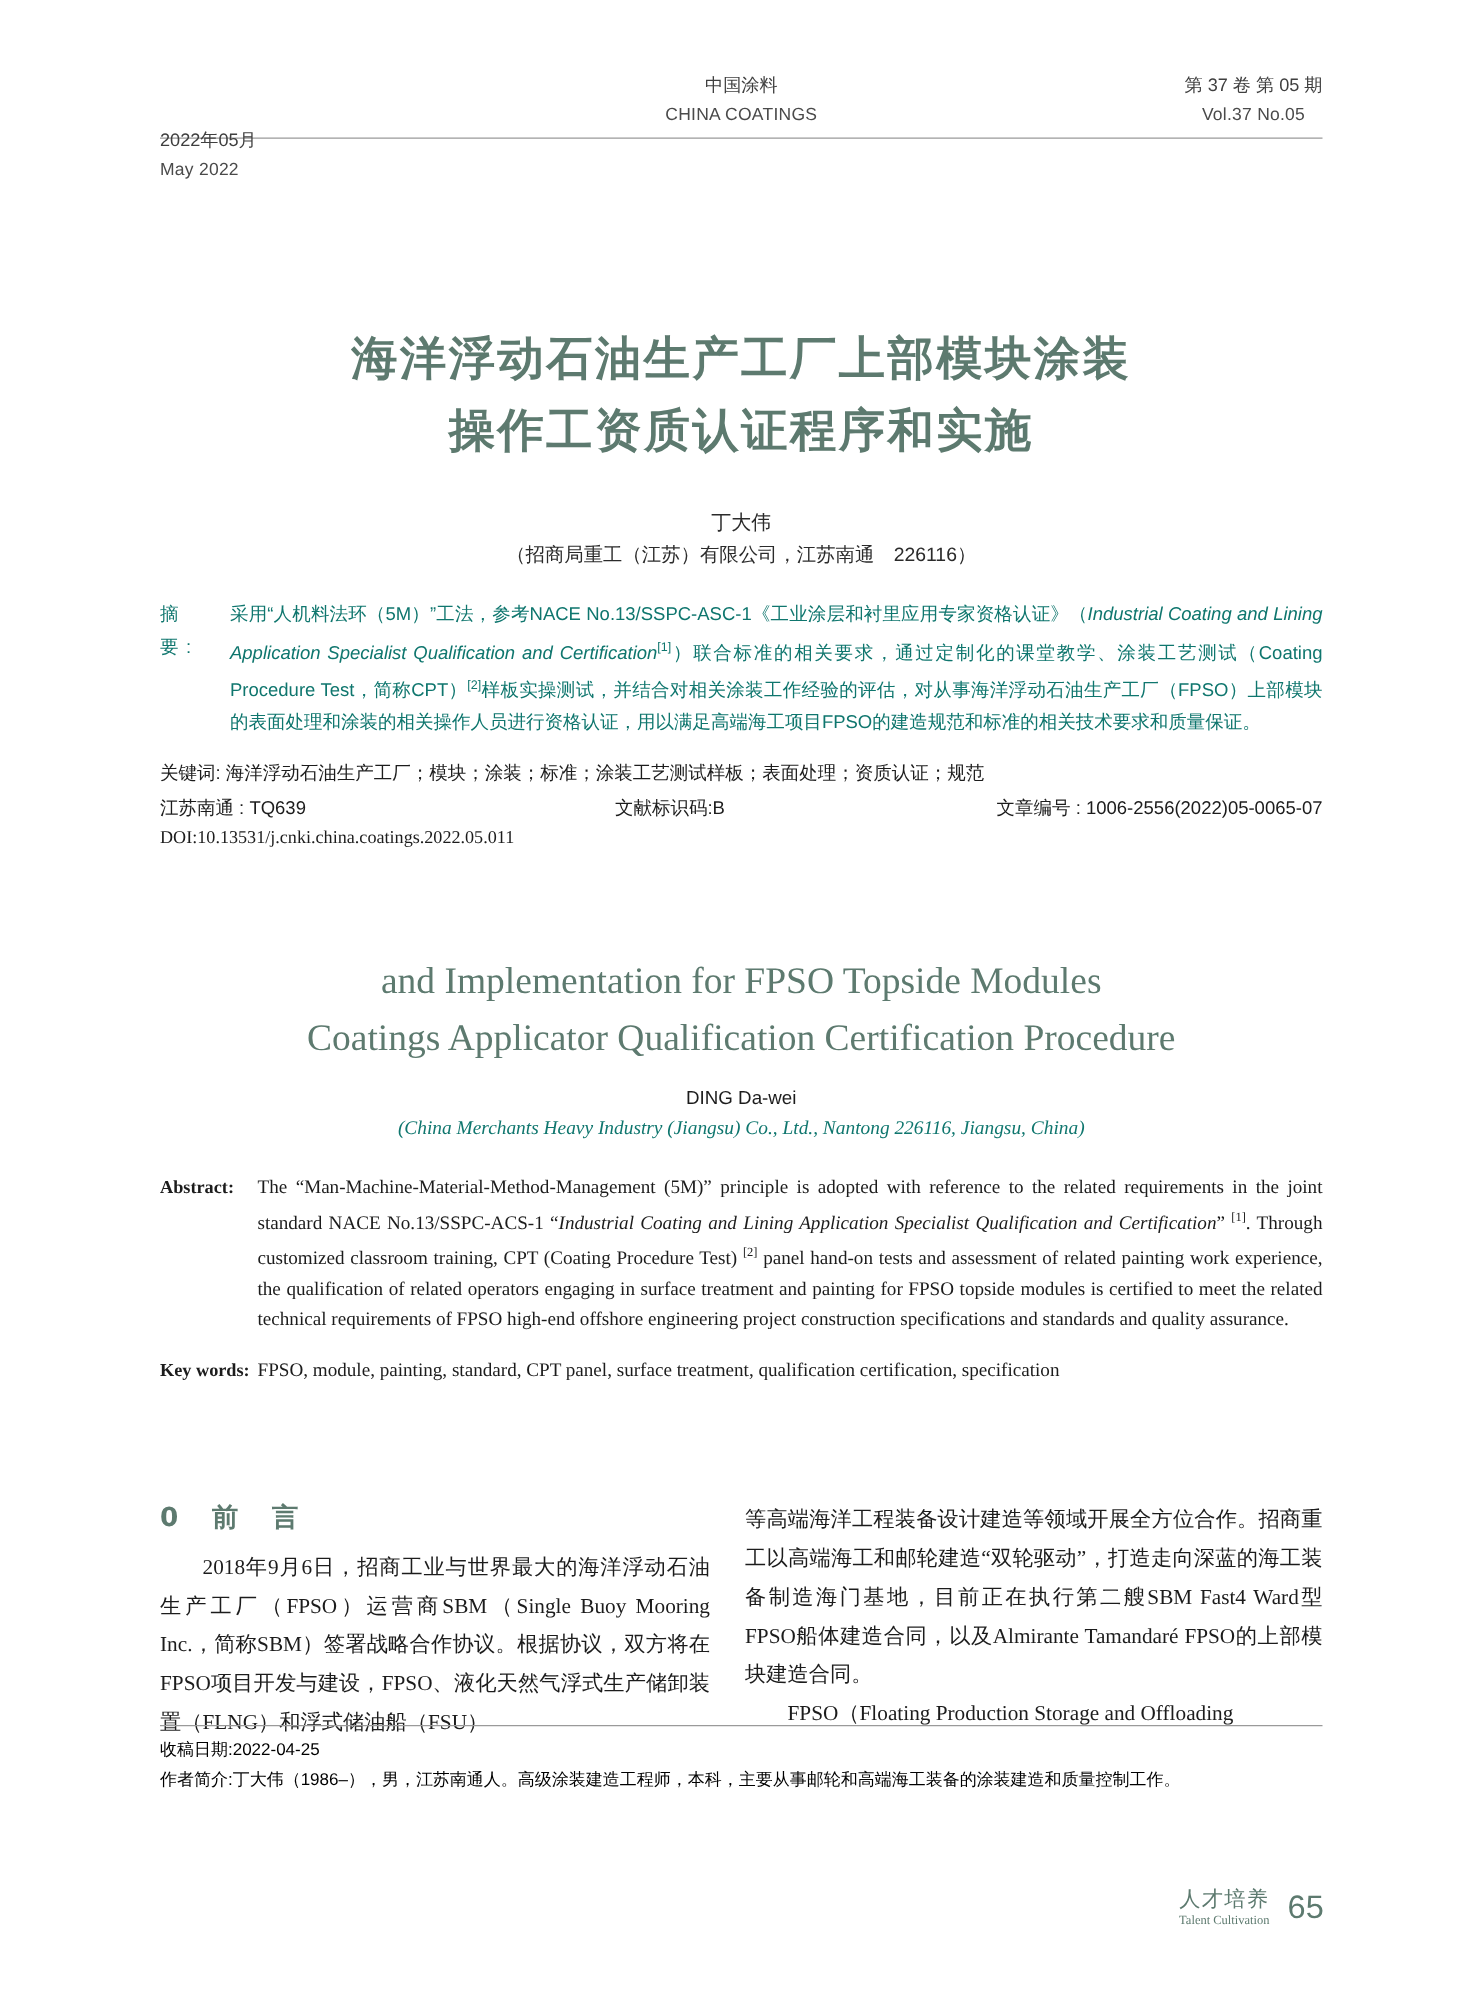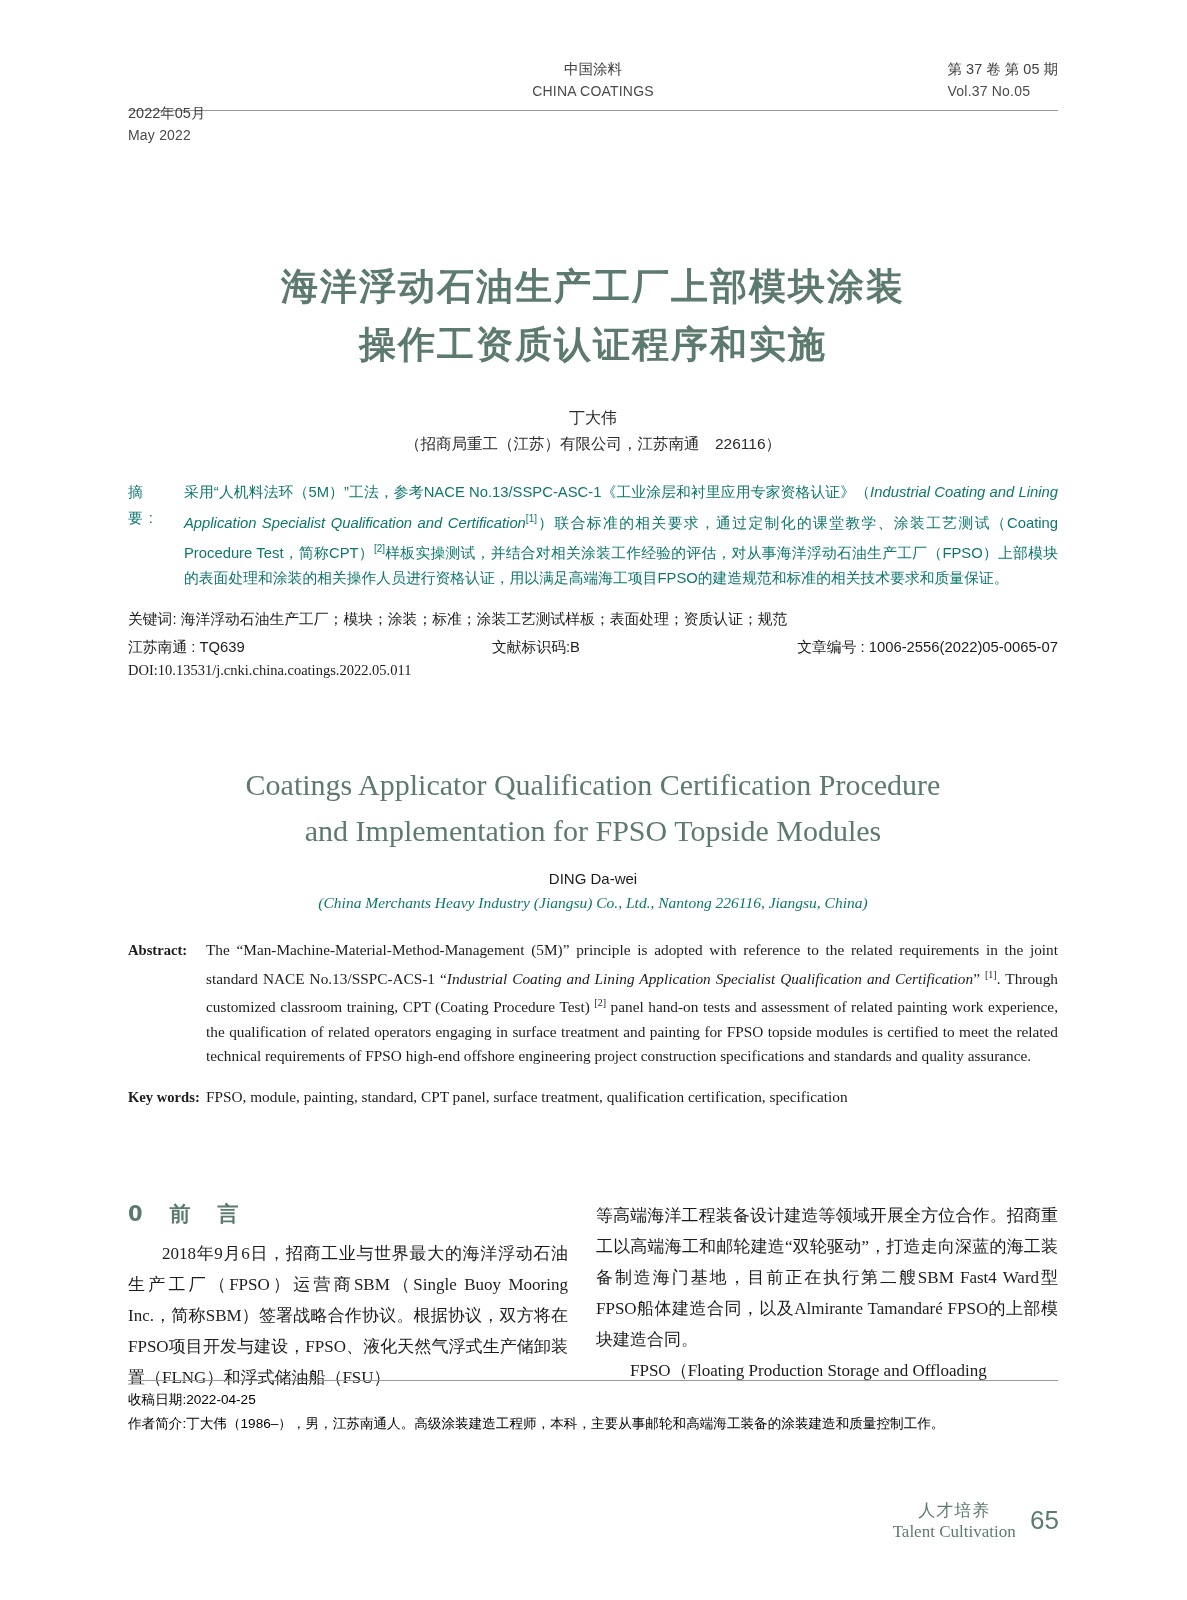--- a/index.html
+++ b/index.html
@@ -34,21 +34,21 @@
   }
   .runhead .col {
     position: absolute;
     top: 0;
     font-size: 14.5px;
     line-height: 22px;
     color: #3f3f3f;
   }
   .runhead .left { left: 0; text-align: left; margin-top: 44px; }
   .runhead .center { left: 0; width: 930px; text-align: center; }
-  .runhead .right { right: 0; text-align: left; }
+  .runhead .right { right: 0; text-align: center; }
   .runhead .l2 { font-size: 14px; color: #4a4a4a; letter-spacing: .2px; }
 
   
   .cn-title {
     position: absolute;
     left: 128px;
     top: 258px;
     width: 930px;
     text-align: center;
     font-family: "DejaVu Sans", sans-serif;
@@ -261,21 +261,21 @@
     font-family: "Liberation Sans", sans-serif;
   }
   .footer .f-cn {
     display: inline-block;
     text-align: center;
     vertical-align: middle;
     color: #5d7a6f;
     margin-right: 10px;
   }
   .footer .f-cn .l1 { font-size: 17px; font-family: "DejaVu Sans", sans-serif; letter-spacing: 1px;}
-  .footer .f-cn .l2 { font-size: 17px; font-family: "Liberation Serif", serif; }
+  .footer .f-cn .l2 { font-size: 10px; font-family: "Liberation Serif", serif; }
   .footer .f-num {
     display: inline-block;
     vertical-align: middle;
     font-size: 26px;
     color: #5d7a6f;
     font-family: "Liberation Sans", sans-serif;
   }
 </style>
 </head>
 <body>
@@ -315,22 +315,22 @@
   </div>
 
   <div class="cn-class">
     <span class="c1">江苏南通 : TQ639</span>
     <span class="c2">文献标识码:B</span>
     <span class="c3">文章编号 : 1006-2556(2022)05-0065-07</span>
   </div>
   <div class="cn-doi">DOI:10.13531/j.cnki.china.coatings.2022.05.011</div>
 
   <div class="en-title">
+    <div>and Implementation for FPSO Topside Modules</div>
     <div>Coatings Applicator Qualification Certification Procedure</div>
-    <div>and Implementation for FPSO Topside Modules</div>
   </div>
   <div class="en-author">DING Da-wei</div>
   <div class="en-affil">(China Merchants Heavy Industry (Jiangsu) Co., Ltd., Nantong 226116, Jiangsu, China)</div>
 
   <div class="en-abs">
     <span class="lbl">Abstract:</span>
     <div class="body"><span>The “Man-Machine-Material-Method-Management (5M)” principle is adopted with reference to the related requirements in the joint standard NACE No.13/SSPC-ACS-1 “</span><i>Industrial Coating and Lining Application Specialist Qualification and Certification</i><span>” </span><span class="sup">[1]</span><span>. Through customized classroom training, CPT (Coating Procedure Test) </span><span class="sup">[2]</span><span> panel hand-on tests and assessment of related painting work experience, the qualification of related operators engaging in surface treatment and painting for FPSO topside modules is certified to meet the related technical requirements of FPSO high-end offshore engineering project construction specifications and standards and quality assurance.</span></div>
   </div>
 
   <div class="en-kw">

